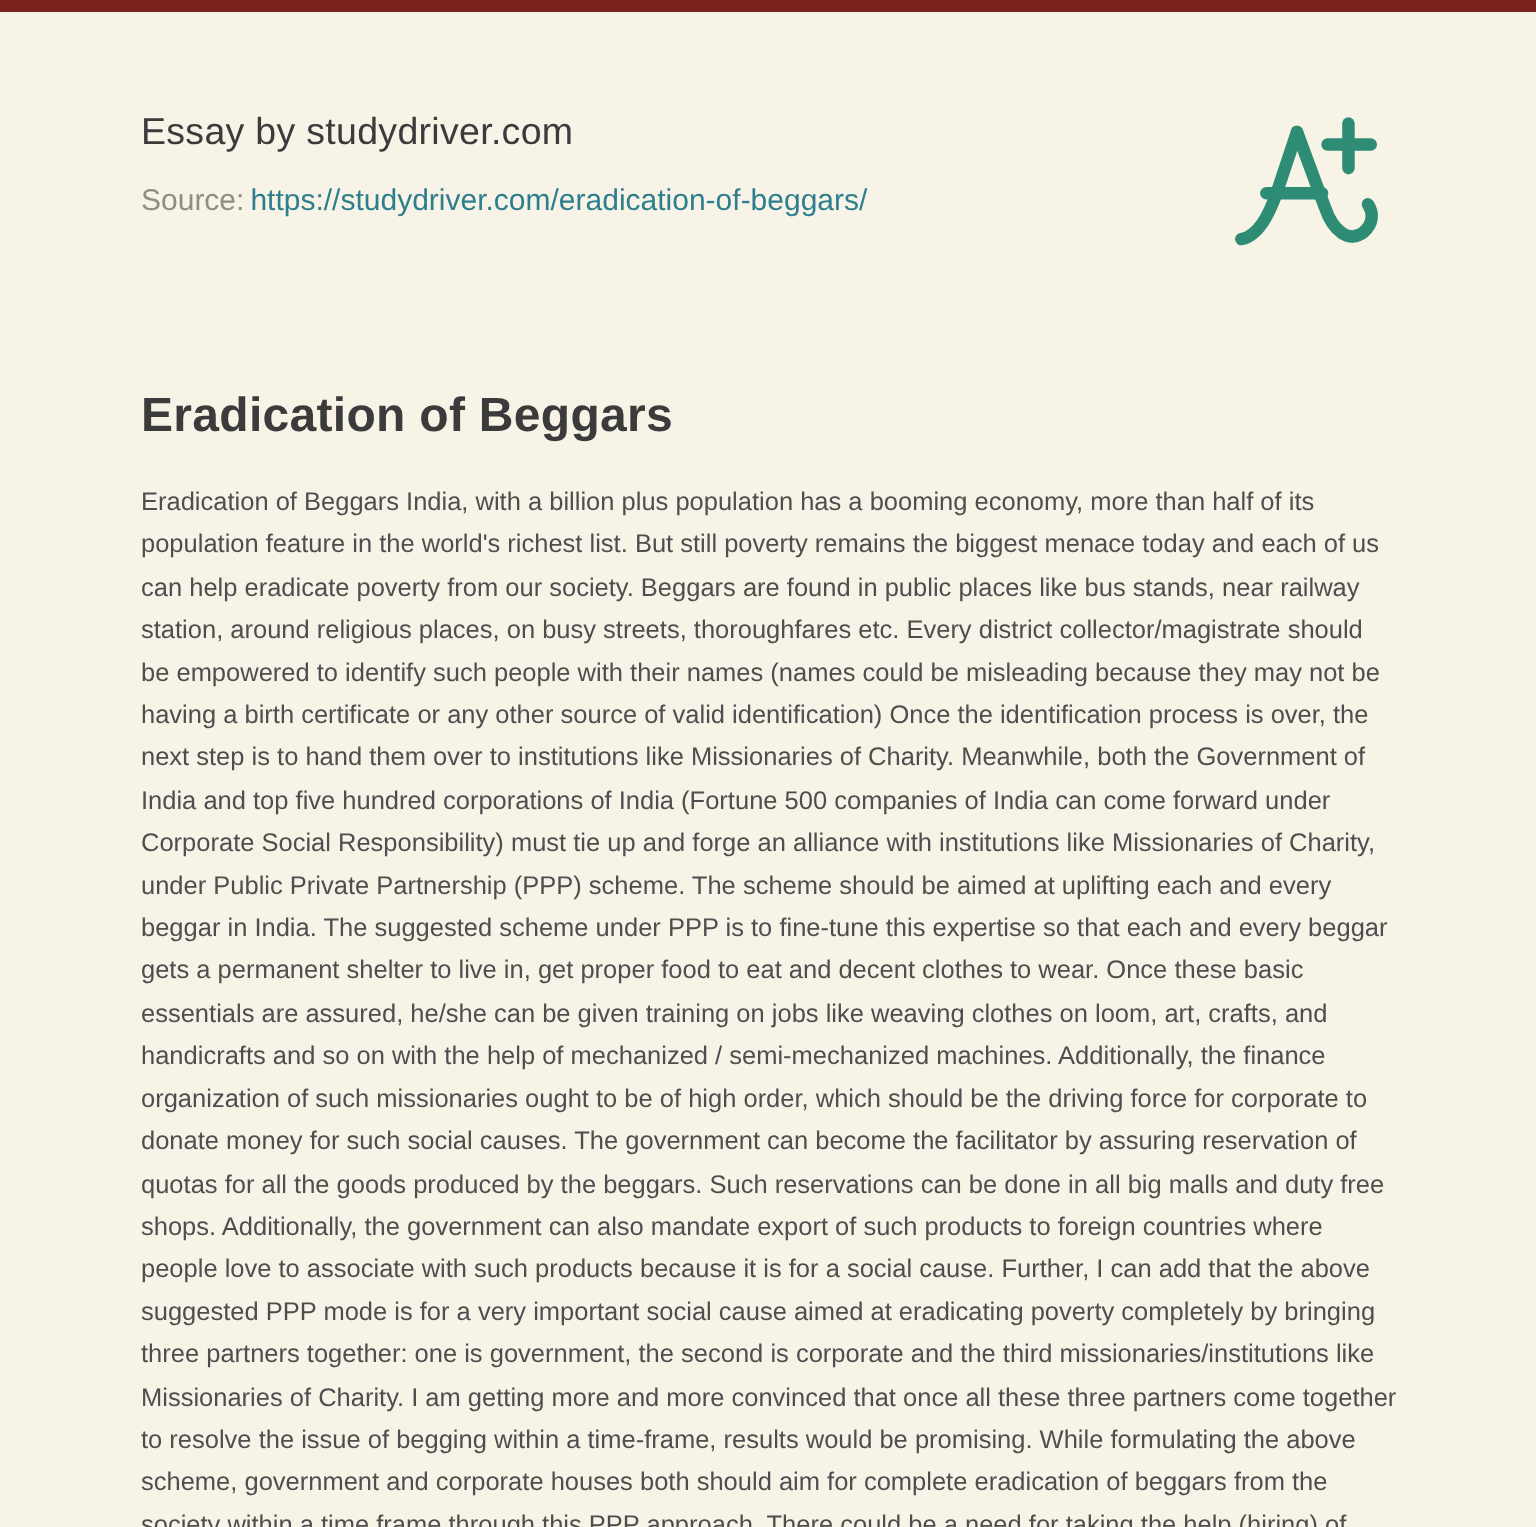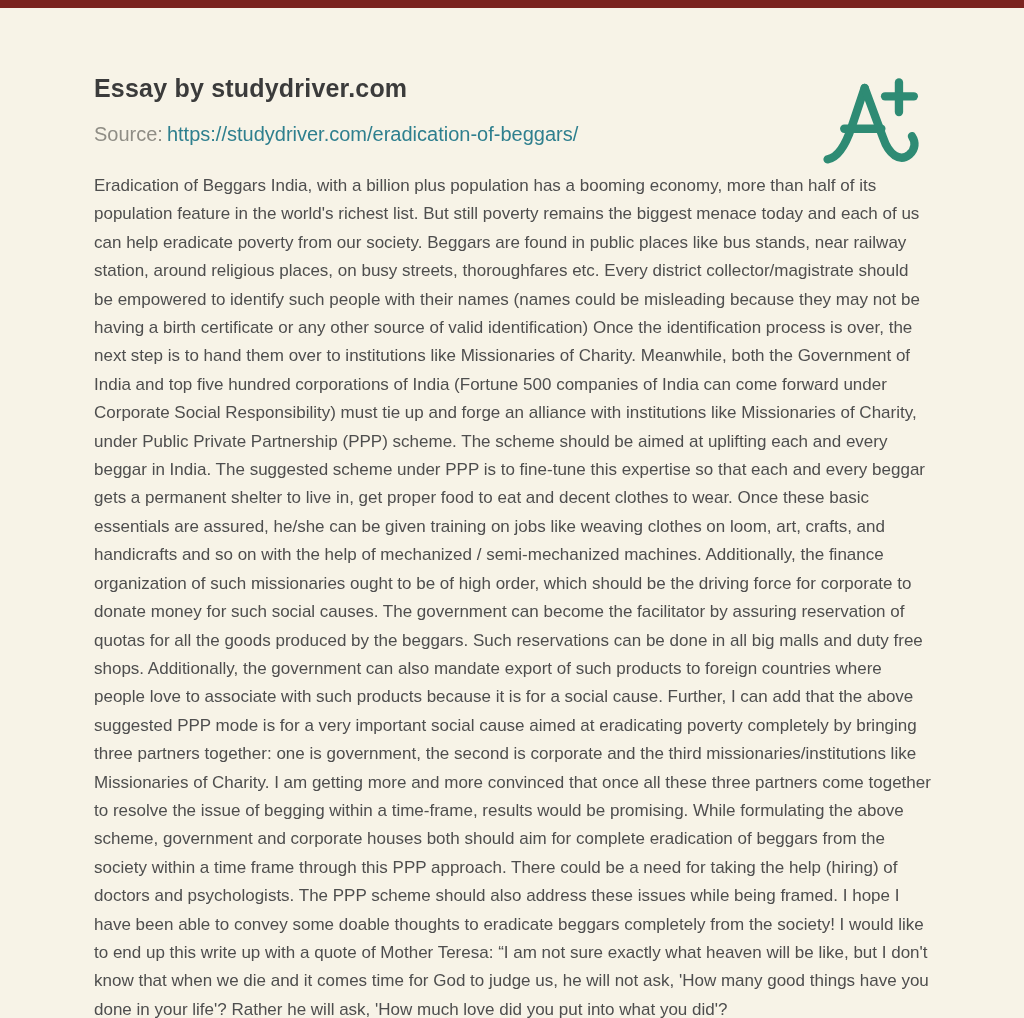--- a/index.html
+++ b/index.html
@@ -28,21 +28,21 @@
   .content{
     padding:0 94px;
     position:relative;
   }
   .header{
     position:relative;
     padding-top:66px;
   }
   .header-title{
     font-size:25px;
-    font-weight:700;
+    font-weight:400;
     color:var(--heading);
     letter-spacing:0.2px;
   }
   .source-line{
     margin-top:20px;
     font-size:20px;
     color:var(--muted);
   }
   .source-line a{
     color:var(--link);
@@ -91,16 +91,17 @@
           <path d="M46 16 L66 70 C72 88 84 96 94 88 C101 82 101 74 97 68"></path>
           <path d="M24 60 L64 60"></path>
           <path d="M83 10 L83 42"></path>
           <path d="M68 25 L99 25"></path>
         </g>
       </svg>
     </div>
   </header>
 
   <main>
+    <h2 class="essay-title">Eradication of Beggars</h2>
     <p class="essay-body">Eradication of Beggars India, with a billion plus population has a booming economy, more than half of its population feature in the world's richest list. But still poverty remains the biggest menace today and each of us can help eradicate poverty from our society. Beggars are found in public places like bus stands, near railway station, around religious places, on busy streets, thoroughfares etc. Every district collector/magistrate should be empowered to identify such people with their names (names could be misleading because they may not be having a birth certificate or any other source of valid identification) Once the identification process is over, the next step is to hand them over to institutions like Missionaries of Charity. Meanwhile, both the Government of India and top five hundred corporations of India (Fortune 500 companies of India can come forward under Corporate Social Responsibility) must tie up and forge an alliance with institutions like Missionaries of Charity, under Public Private Partnership (PPP) scheme. The scheme should be aimed at uplifting each and every beggar in India. The suggested scheme under PPP is to fine-tune this expertise so that each and every beggar gets a permanent shelter to live in, get proper food to eat and decent clothes to wear. Once these basic essentials are assured, he/she can be given training on jobs like weaving clothes on loom, art, crafts, and handicrafts and so on with the help of mechanized / semi-mechanized machines. Additionally, the finance organization of such missionaries ought to be of high order, which should be the driving force for corporate to donate money for such social causes. The government can become the facilitator by assuring reservation of quotas for all the goods produced by the beggars. Such reservations can be done in all big malls and duty free shops. Additionally, the government can also mandate export of such products to foreign countries where people love to associate with such products because it is for a social cause. Further, I can add that the above suggested PPP mode is for a very important social cause aimed at eradicating poverty completely by bringing three partners together: one is government, the second is corporate and the third missionaries/institutions like Missionaries of Charity. I am getting more and more convinced that once all these three partners come together to resolve the issue of begging within a time-frame, results would be promising. While formulating the above scheme, government and corporate houses both should aim for complete eradication of beggars from the society within a time frame through this PPP approach. There could be a need for taking the help (hiring) of doctors and psychologists. The PPP scheme should also address these issues while being framed. I hope I have been able to convey some doable thoughts to eradicate beggars completely from the society! I would like to end up this write up with a quote of Mother Teresa: “I am not sure exactly what heaven will be like, but I don't know that when we die and it comes time for God to judge us, he will not ask, 'How many good things have you done in your life'? Rather he will ask, 'How much love did you put into what you did'?</p>
   </main>
 
 </div>
 
 </body></html>

